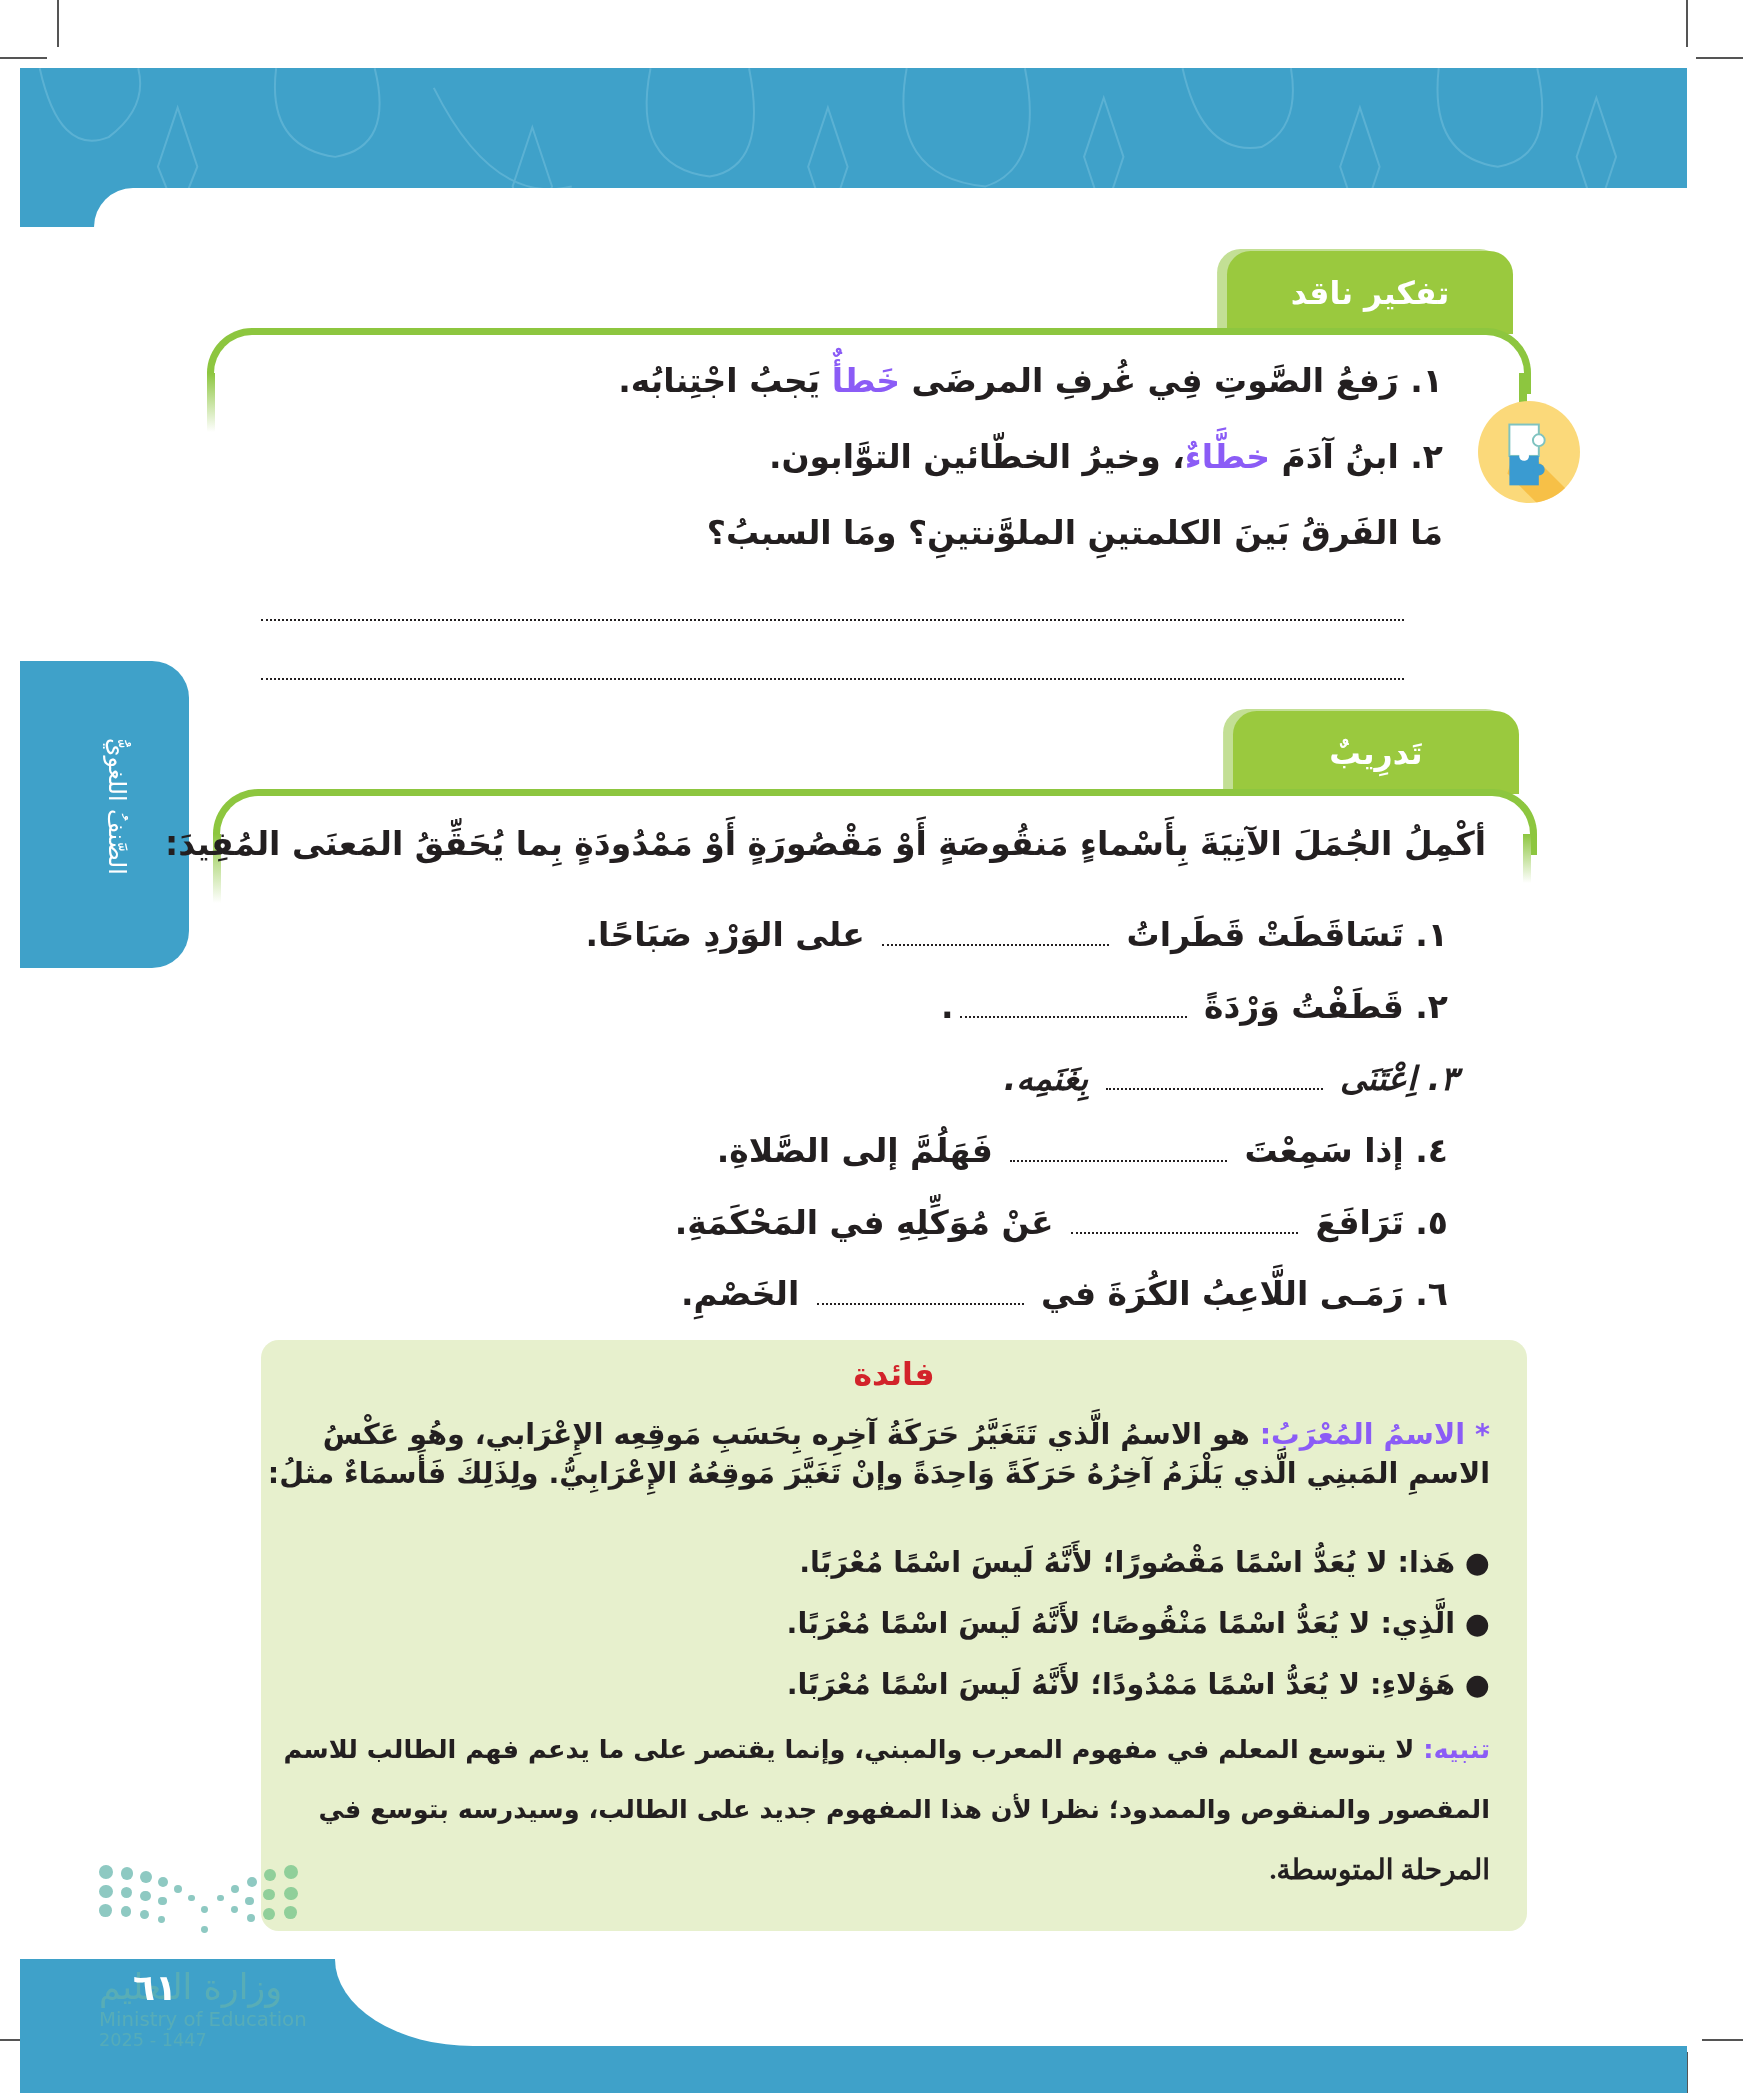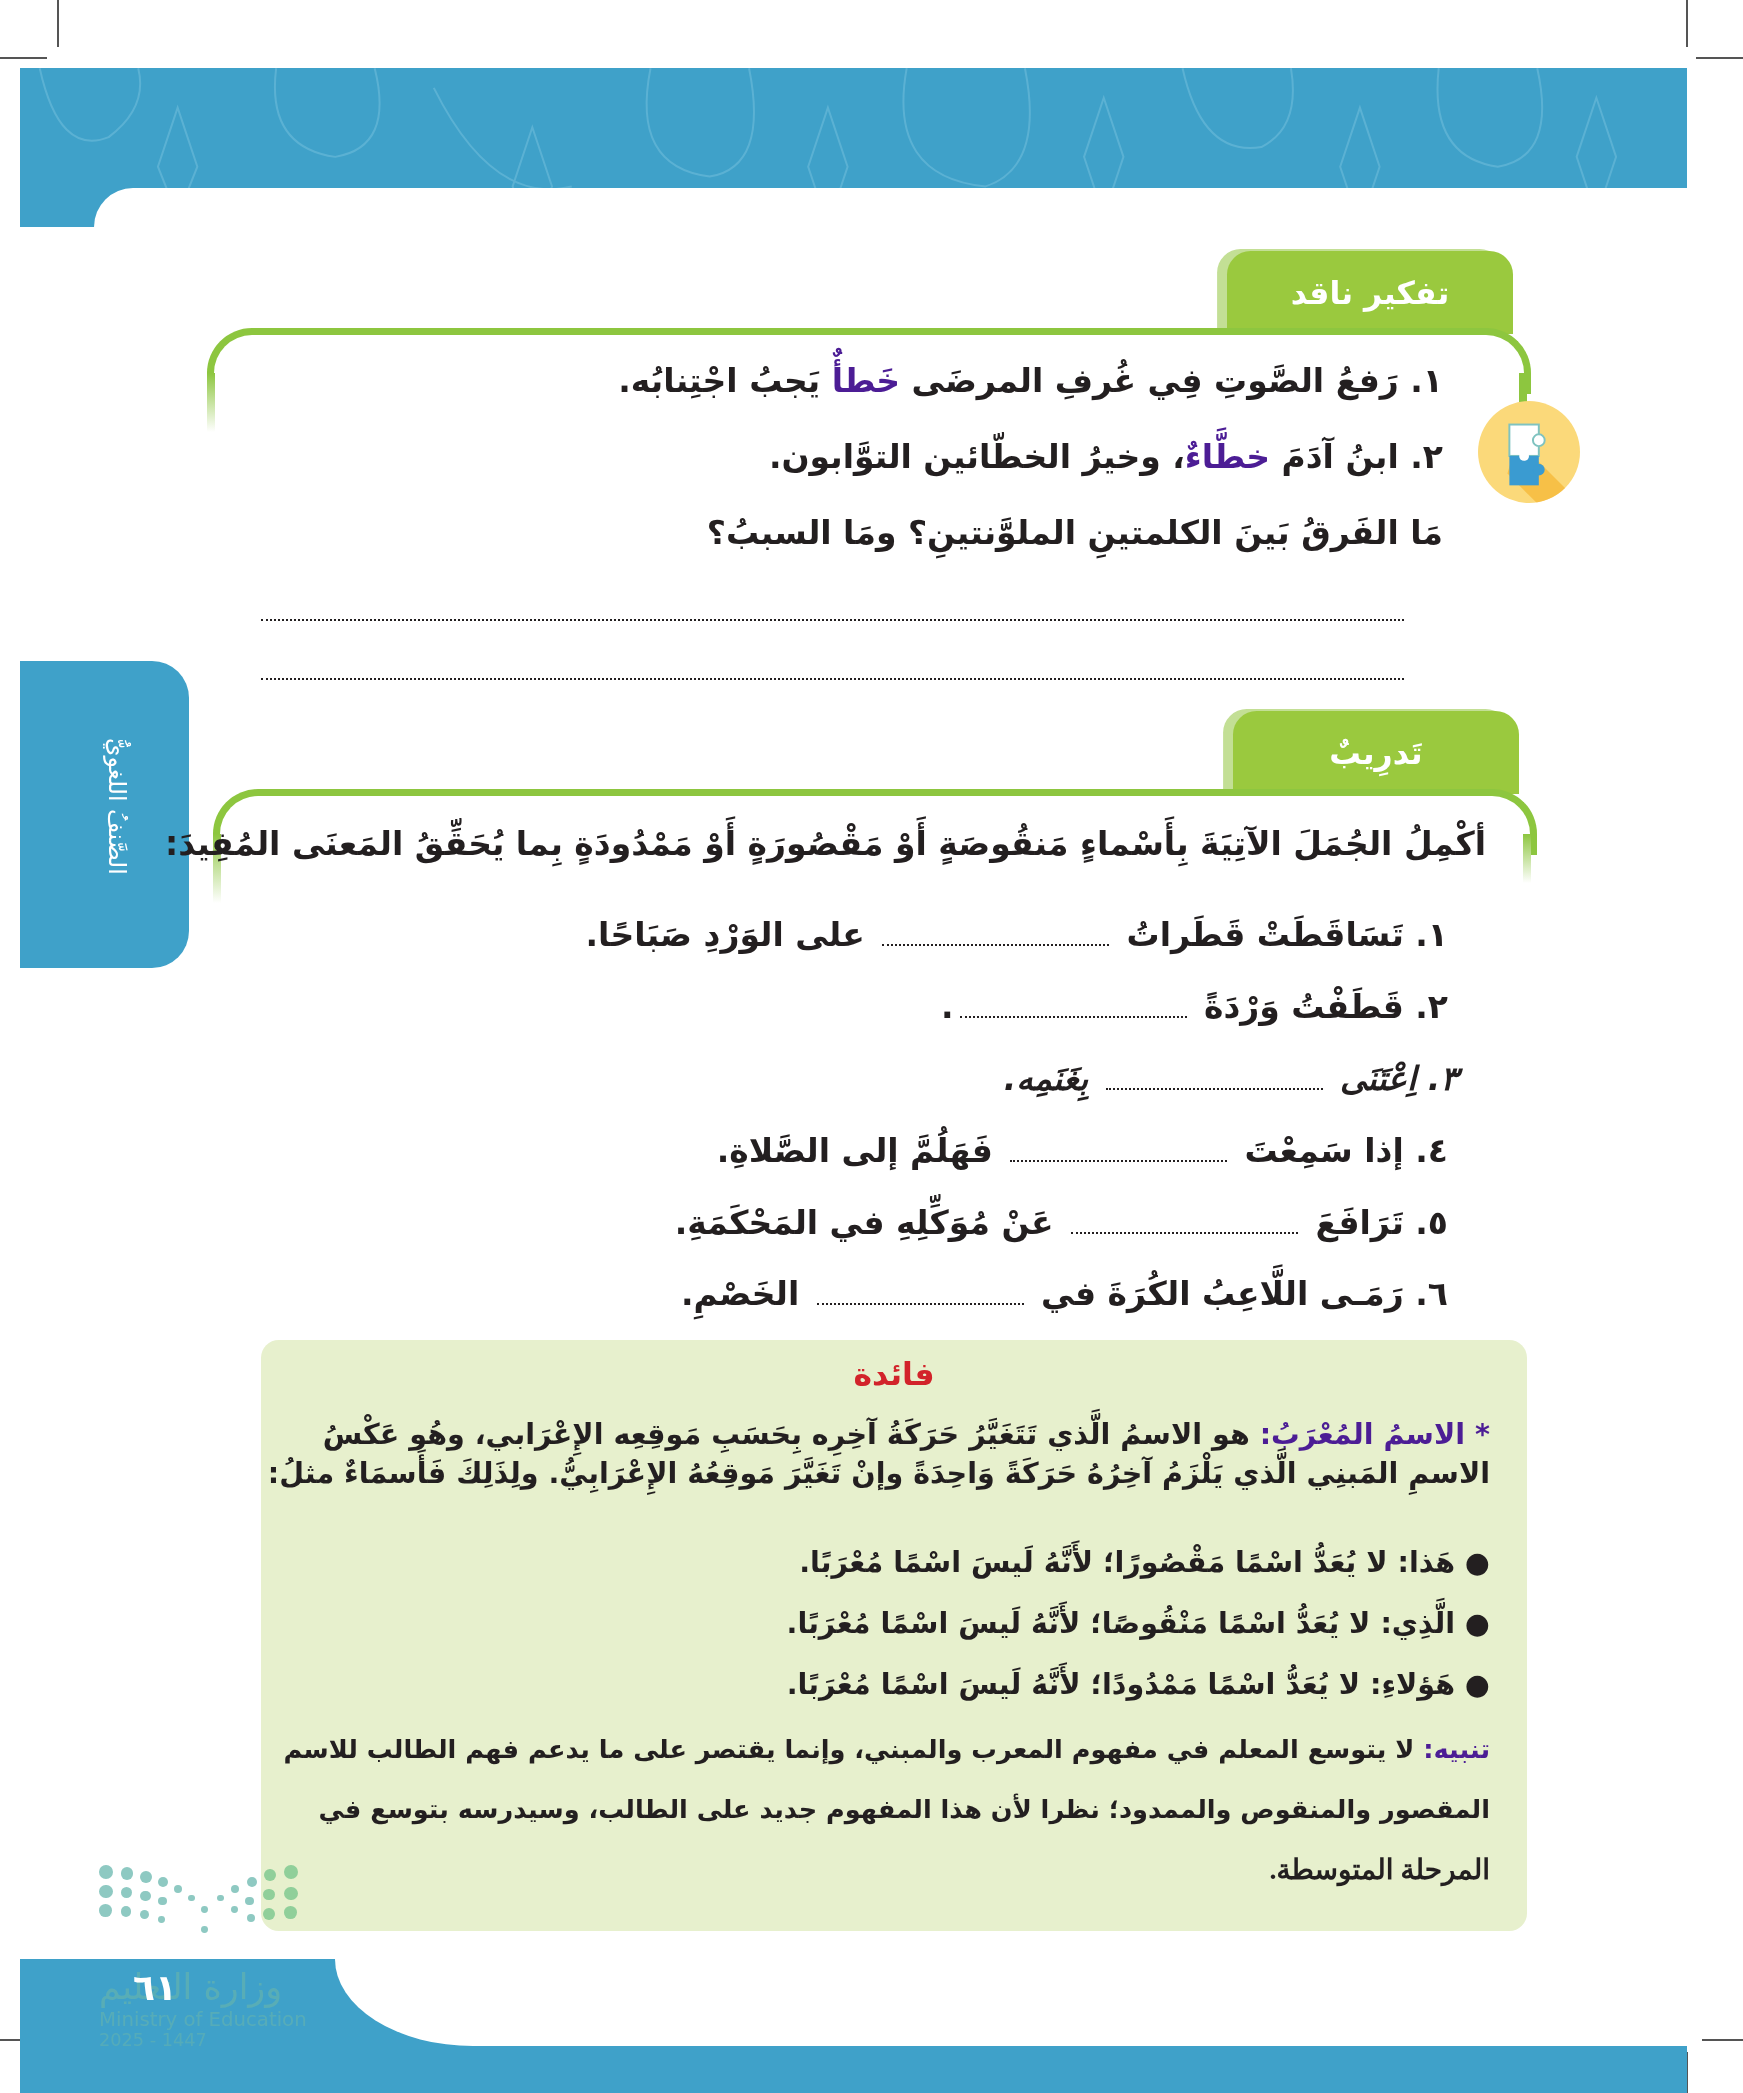--- a/index.html
+++ b/index.html
@@ -14,21 +14,21 @@
   .header-left{left:19.7px;top:140px;width:138px;height:39px;background:#3fa1c9;}
   
   .frame{border:7.9px solid #8dc63f;border-bottom:none;border-radius:45px 45px 0 0;}
   .frame-fade-left{width:7.9px;background:linear-gradient(#8dc63f,#ffffff);}
   .frame-fade-right{width:7.9px;background:linear-gradient(#8dc63f,#ffffff);}
   .tab{background:#9ac93e;border-radius:23.6px 23.6px 0 0;color:#fff;font-weight:bold;
        font-size:31.5px;display:flex;align-items:center;justify-content:center;
        box-shadow:-9.9px -2px 0 #c3df95;}
   .rtl{direction:rtl;text-align:right;}
   .line{font-size:33px;font-weight:bold;line-height:1.2;white-space:nowrap;}
-  .red{color:#4c1d95;}
+  .red{color:#8b5cf6;}
   .dots{border-bottom:2px dotted #231f20;}
   .blank{display:inline-block;border-bottom:2px dotted #231f20;height:7.9px;vertical-align:baseline;margin:0 5.9px;}
   
   .side-tab{left:19.7px;top:613px;width:169px;height:307px;background:#3fa1c9;border-radius:0 37px 37px 0;}
   .side-label{left:103px;top:690px;color:#fff;font-size:23.6px;writing-mode:vertical-rl;}
   
   .benefit{left:261px;top:1292px;width:1266px;height:591px;background:#e7f0cd;border-radius:17.7px;}
   .benefit-title{left:261px;top:1308px;width:1266px;text-align:center;font-size:31.5px;font-weight:bold;color:#d2232a;}
   
   .footer-band{left:19.7px;top:1911px;width:1667px;height:165px;background:#3fa1c9;}

